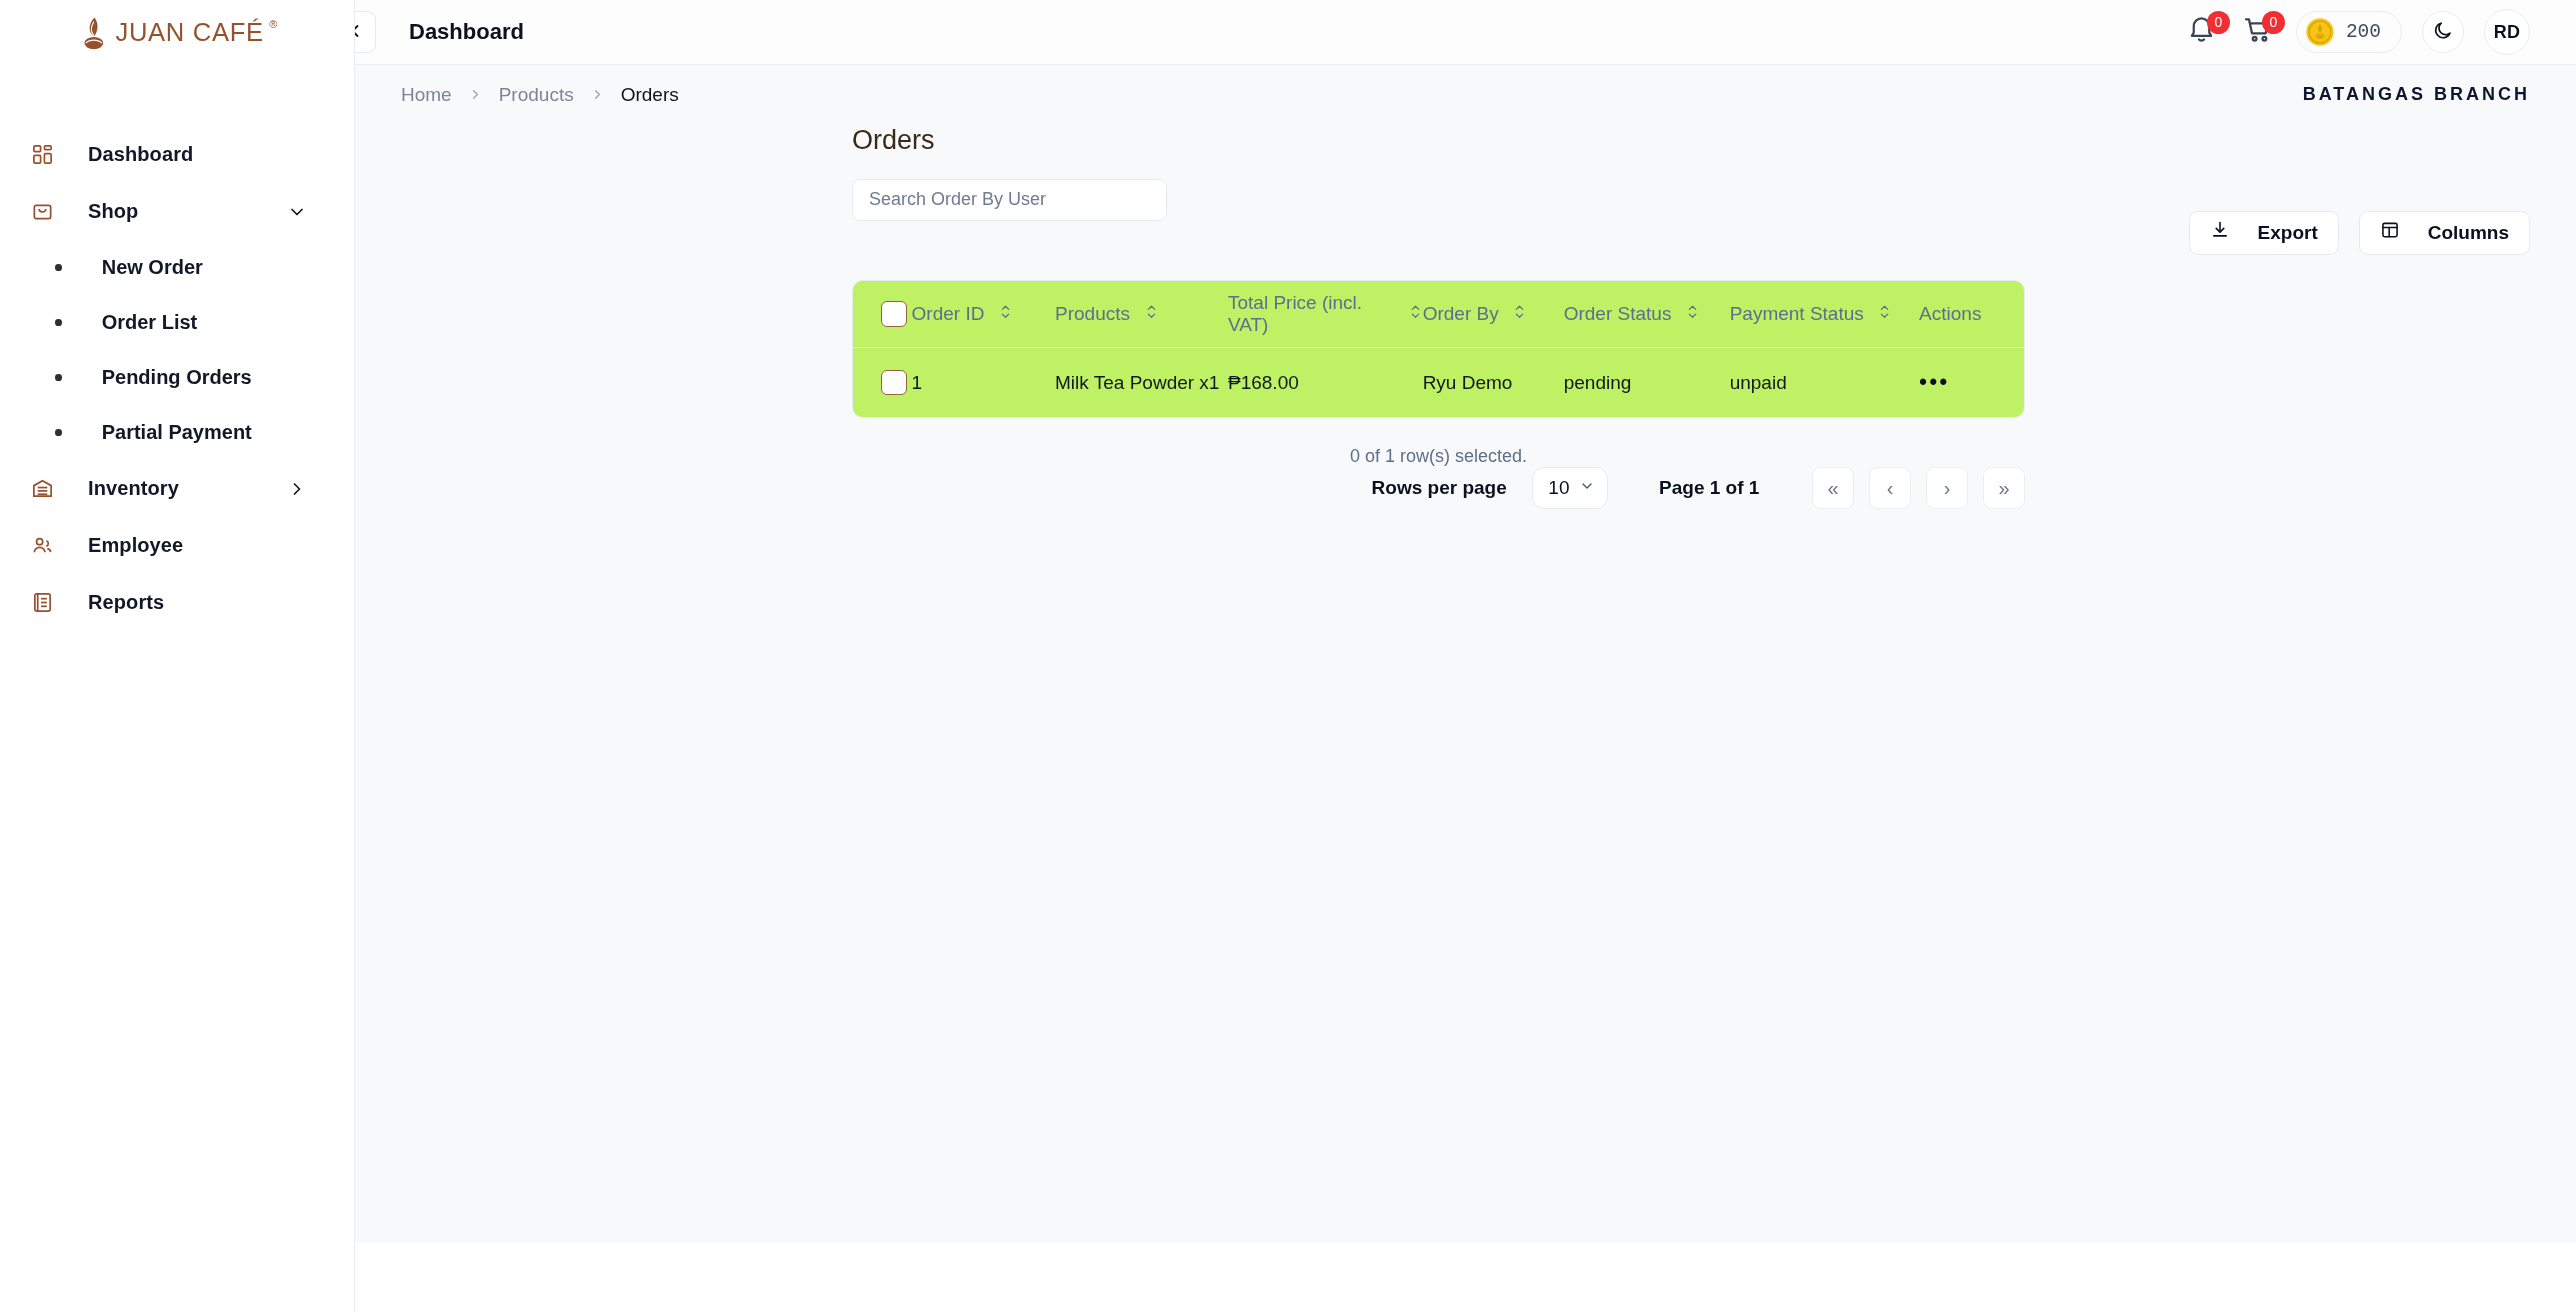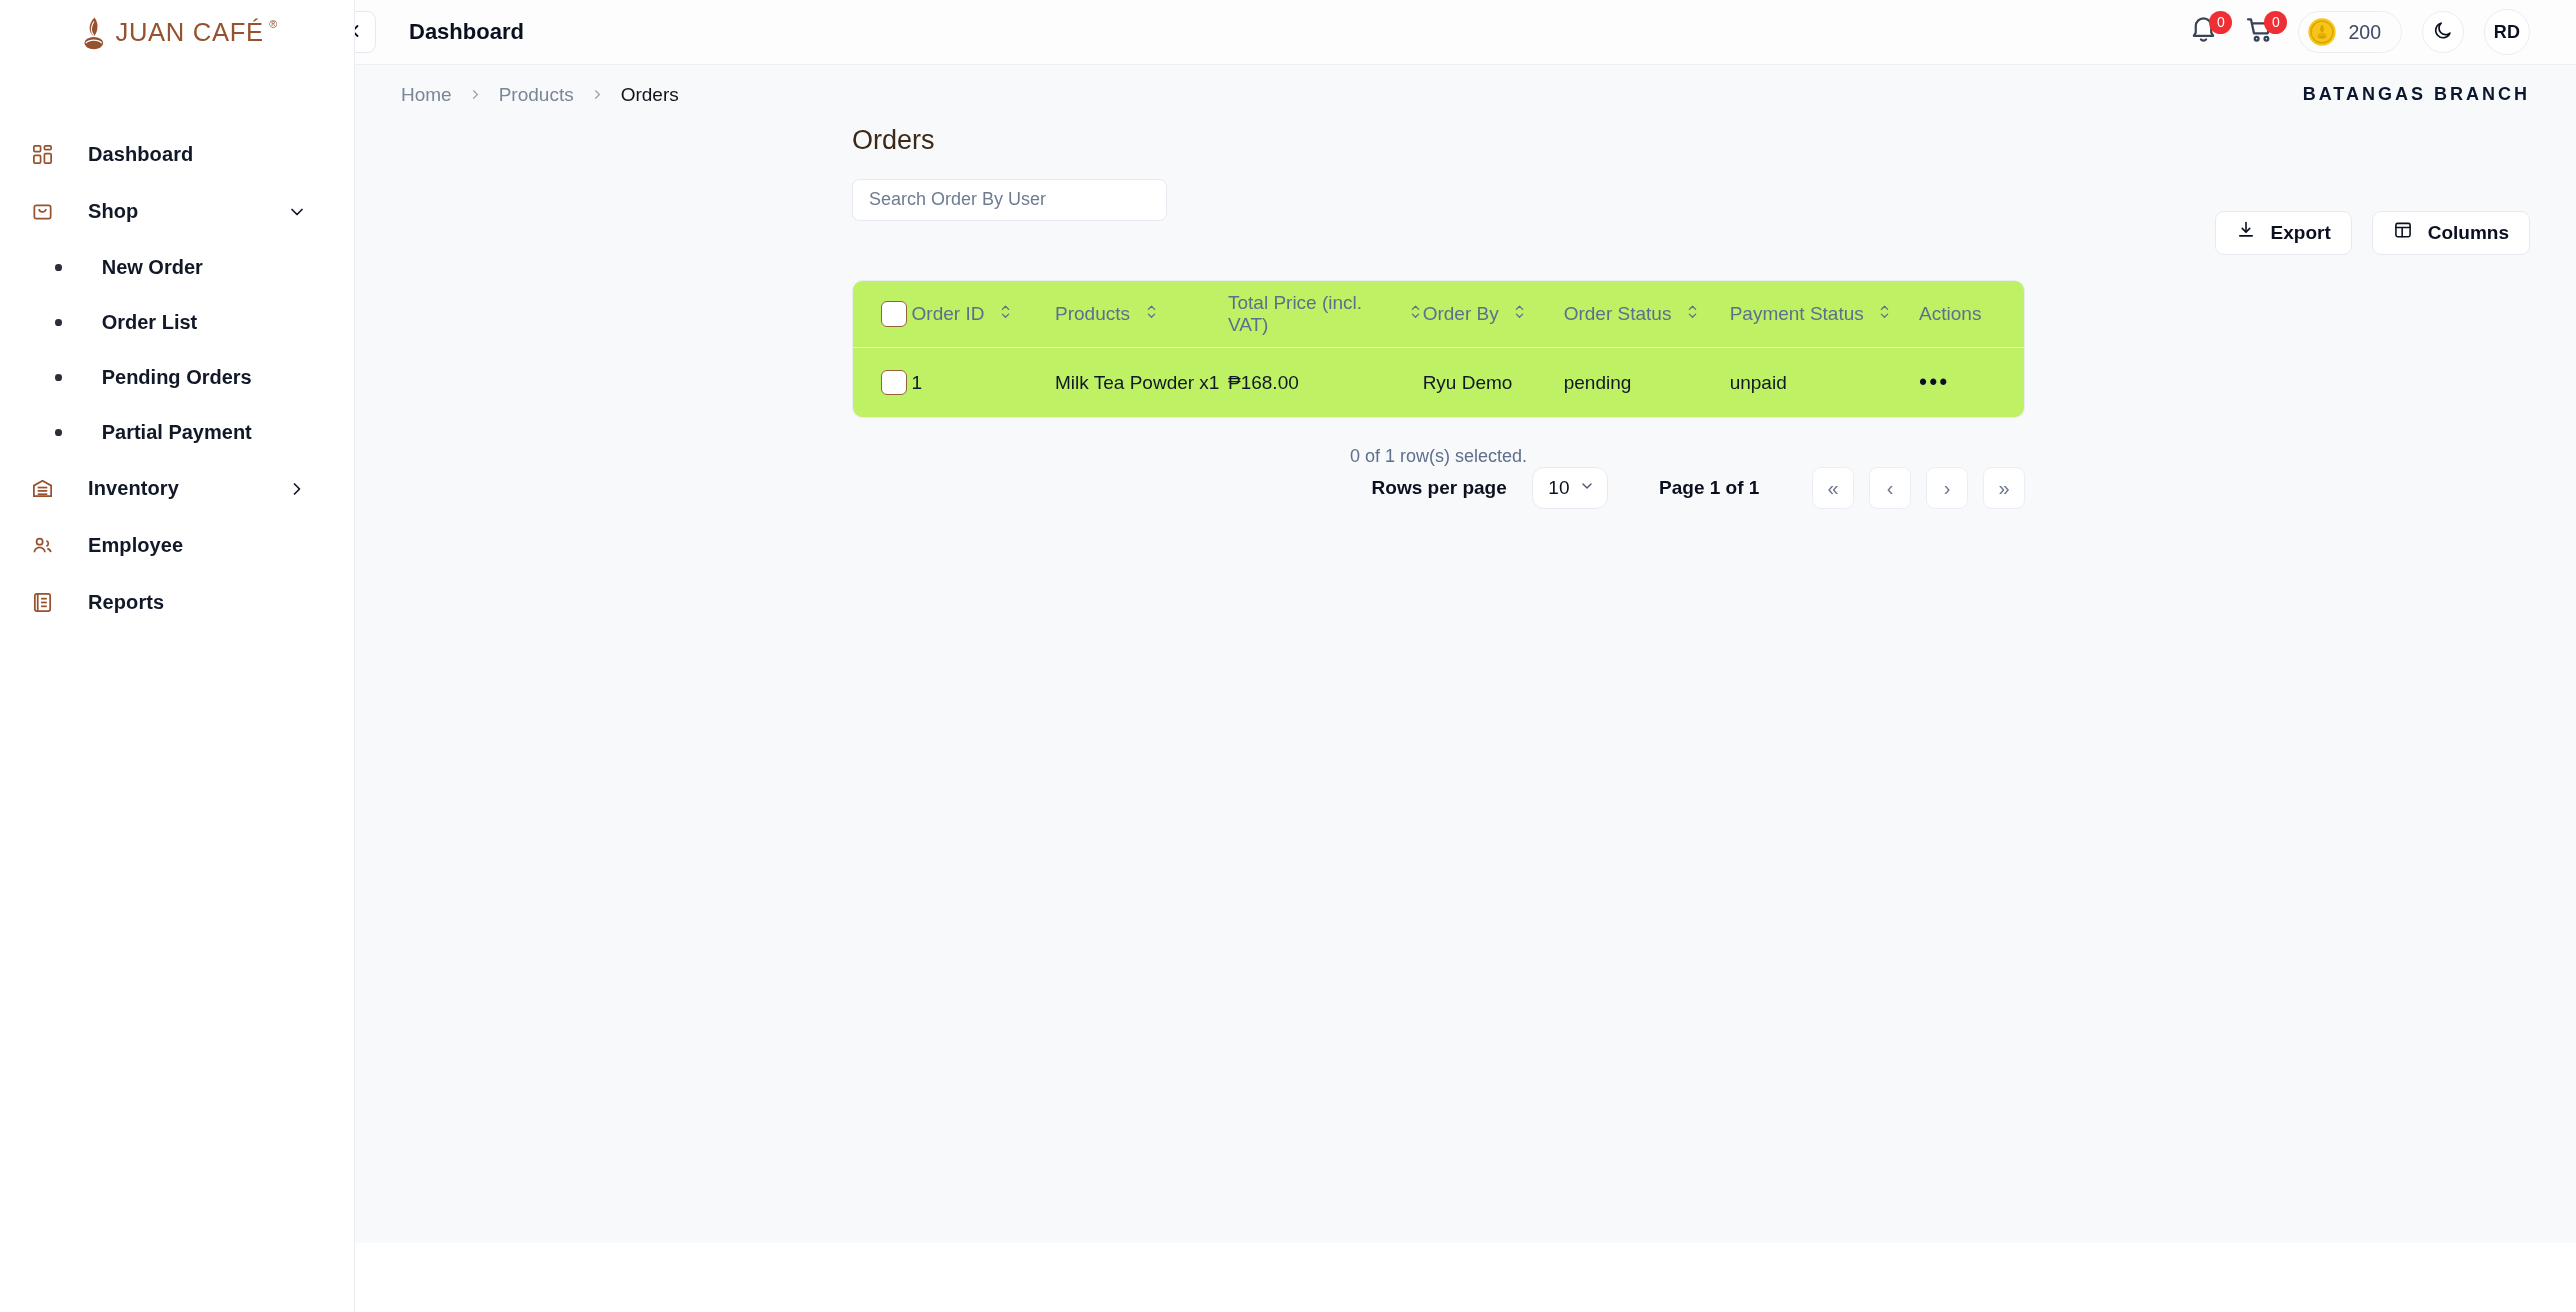--- a/index.html
+++ b/index.html
@@ -67,21 +67,21 @@
     position: absolute; top: -3.4px; right: -9.4px; min-width: 23px; height: 23px;
     border-radius: 11.4px; background: #f02f34; color: #fff; font-size: 14px;
     display: flex; align-items: center; justify-content: center; font-weight: 500;
     padding: 0 4.7px;
   }
   .coin-pill {
     height: 42px; border: 0.7px solid #e9edf3; border-radius: 21px;
     display: flex; align-items: center; gap: 11.4px; padding: 0 20px 0 8px; cursor: pointer;
   }
   .coin { width: 30px; height: 30px; flex: 0 0 30px; }
-  .coin-val { font-size: 19.5px; color: #3d4a63; }
+  .coin-val { font-size: 19.5px; color: #3d4a63; font-family: Liberation Mono, monospace; }
   .round-btn {
     width: 42px; height: 42px; border-radius: 50%; border: 0.7px solid #e9edf3;
     background: #fff; display: flex; align-items: center; justify-content: center; cursor: pointer;
   }
   .avatar-btn {
     width: 46px; height: 46px; border-radius: 50%; border: 0.7px solid #e9edf3; background: #fff;
     display: flex; align-items: center; justify-content: center; cursor: pointer;
     font-size: 18px; font-weight: 700; color: #0b1020; letter-spacing: 0.3px;
   }
 
@@ -101,21 +101,21 @@
   .toolsrow { display: flex; align-items: flex-start; padding: 23px 46px 0 497px; }
   .search-input {
     width: 315px; height: 42px; border: 0.7px solid #e6eaf0; border-radius: 7.4px;
     background: #fff; font-size: 18px; color: #0b1020; padding: 0 16px;
     font-family: "Liberation Sans", sans-serif; outline: none;
   }
   .search-input::placeholder { color: #6f7b91; }
   .toolbtns { margin-left: auto; display: flex; gap: 20px; margin-top: 32px; }
   .tbtn {
     height: 44px; border: 0.7px solid #e6eaf0; border-radius: 8.8px; background: #fff;
-    display: flex; align-items: center; gap: 15px; padding: 0 20px; cursor: pointer;
+    display: flex; align-items: center; gap: 28px; padding: 0 20px; cursor: pointer;
     font-size: 19px; font-weight: 600; color: #0b1020; font-family: "Liberation Sans", sans-serif;
   }
 
   
   .tablecard {
     margin: 25.6px 497px 0 497px; margin-left: 497px; margin-right: 551px;
     background: #bef264; border: 0.7px solid #e7ecf3; border-radius: 10.8px; overflow: hidden;
   }
   table { width: 100%; border-collapse: collapse; }
   thead th {

